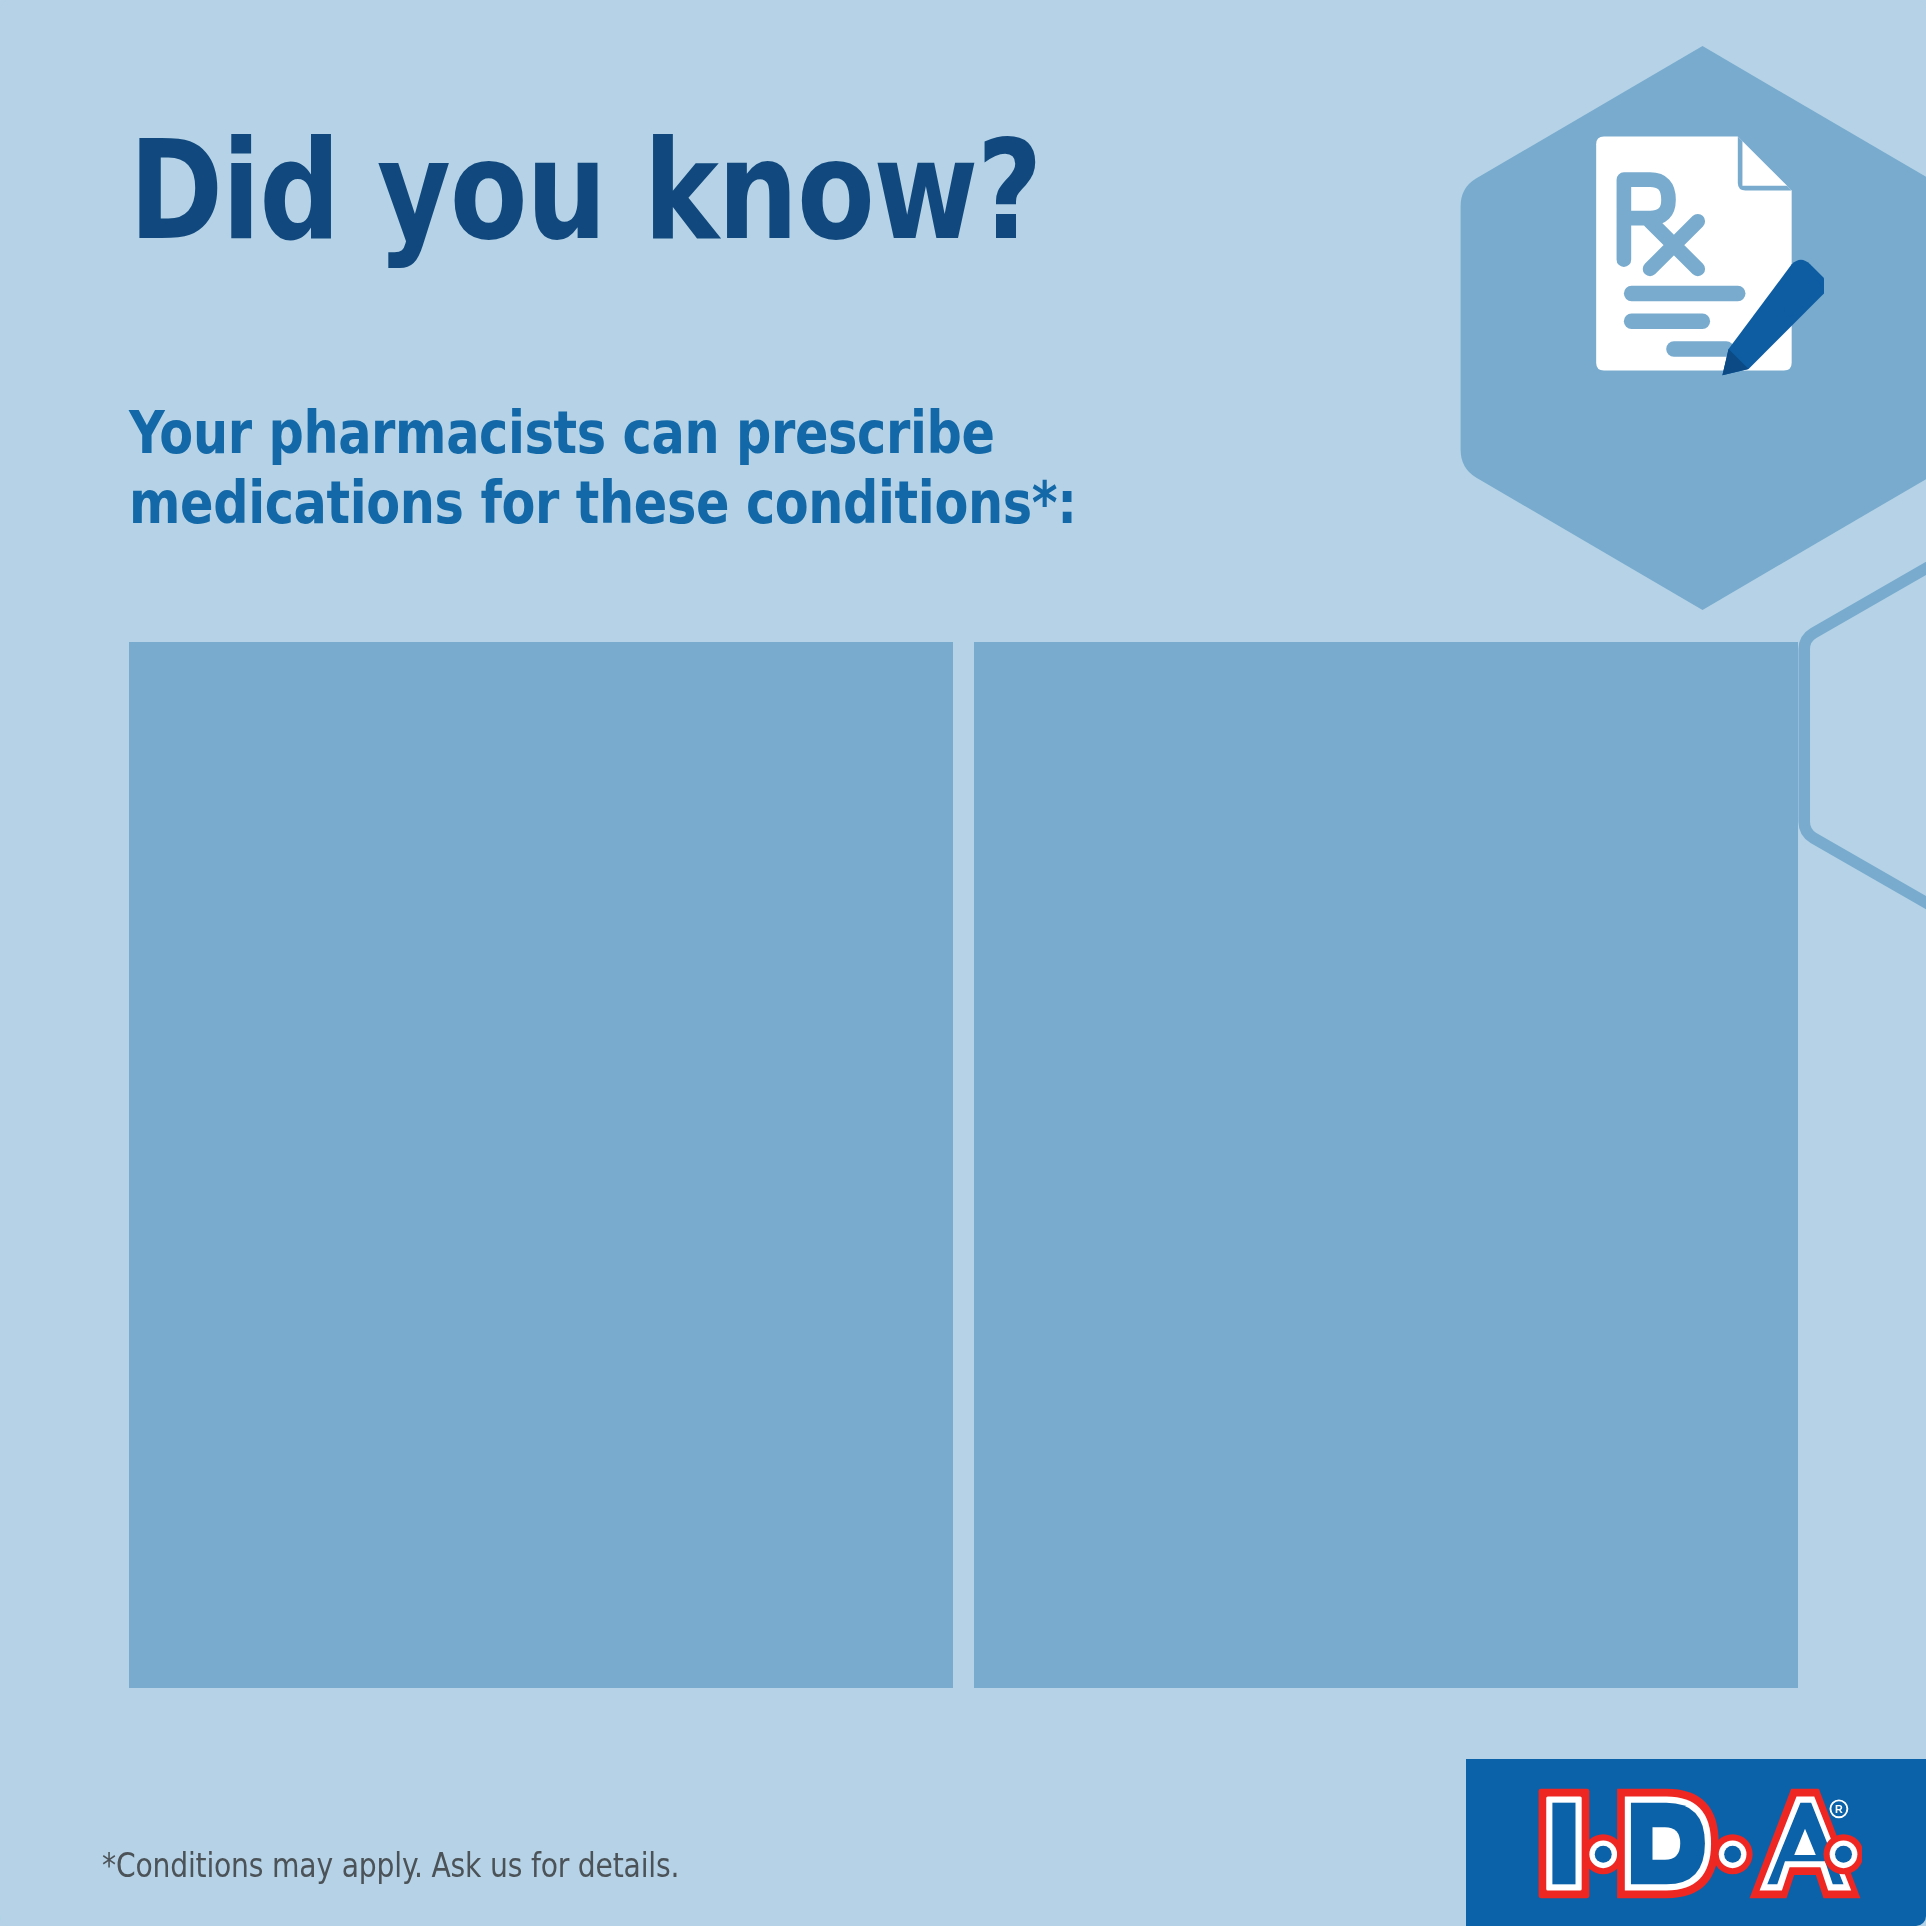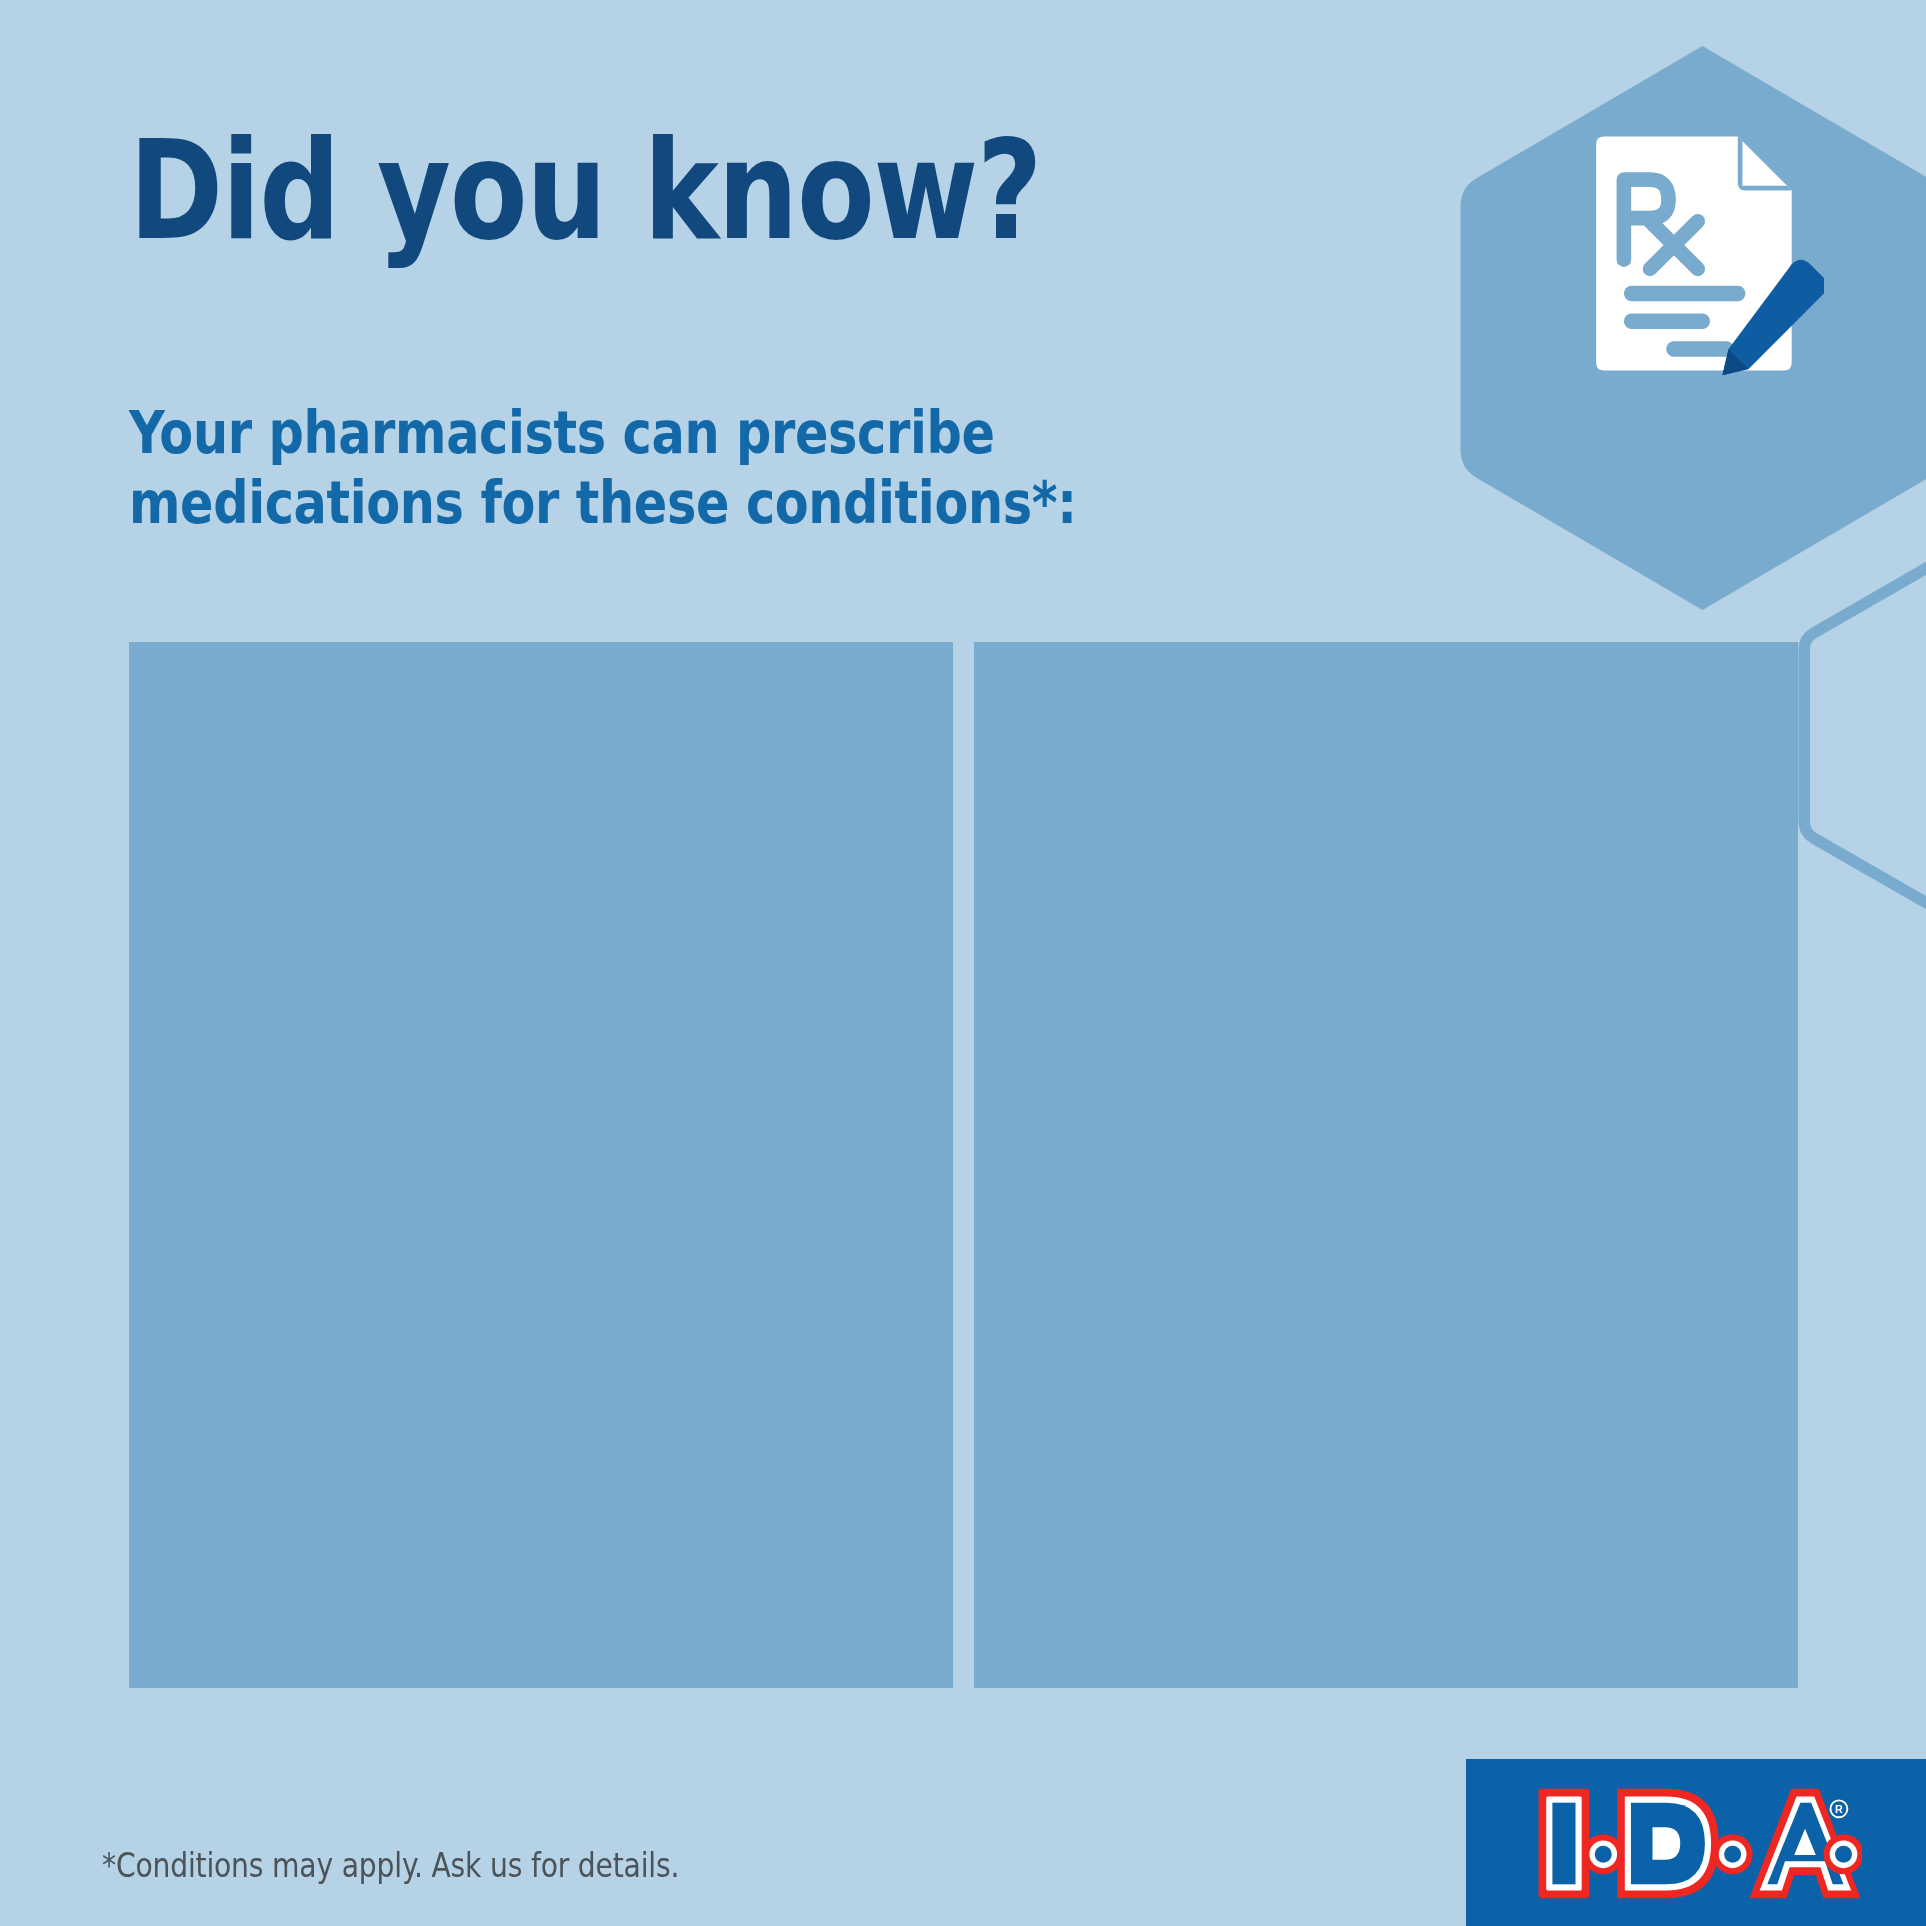--- a/index.html
+++ b/index.html
@@ -12,20 +12,21 @@
     background: #b5d2e6;
     font-family: "Liberation Sans", sans-serif;
     overflow: hidden;
   }
   #poster {
     position: relative;
     width: 1926px;
     height: 1926px;
     background: #b5d2e6;
     overflow: hidden;
+    border-radius: 10px;
   }
 
   
   .hex-deco {
     position: absolute;
     pointer-events: none;
   }
   #hex-filled {
     left: 1456px;
     top: 35px;

